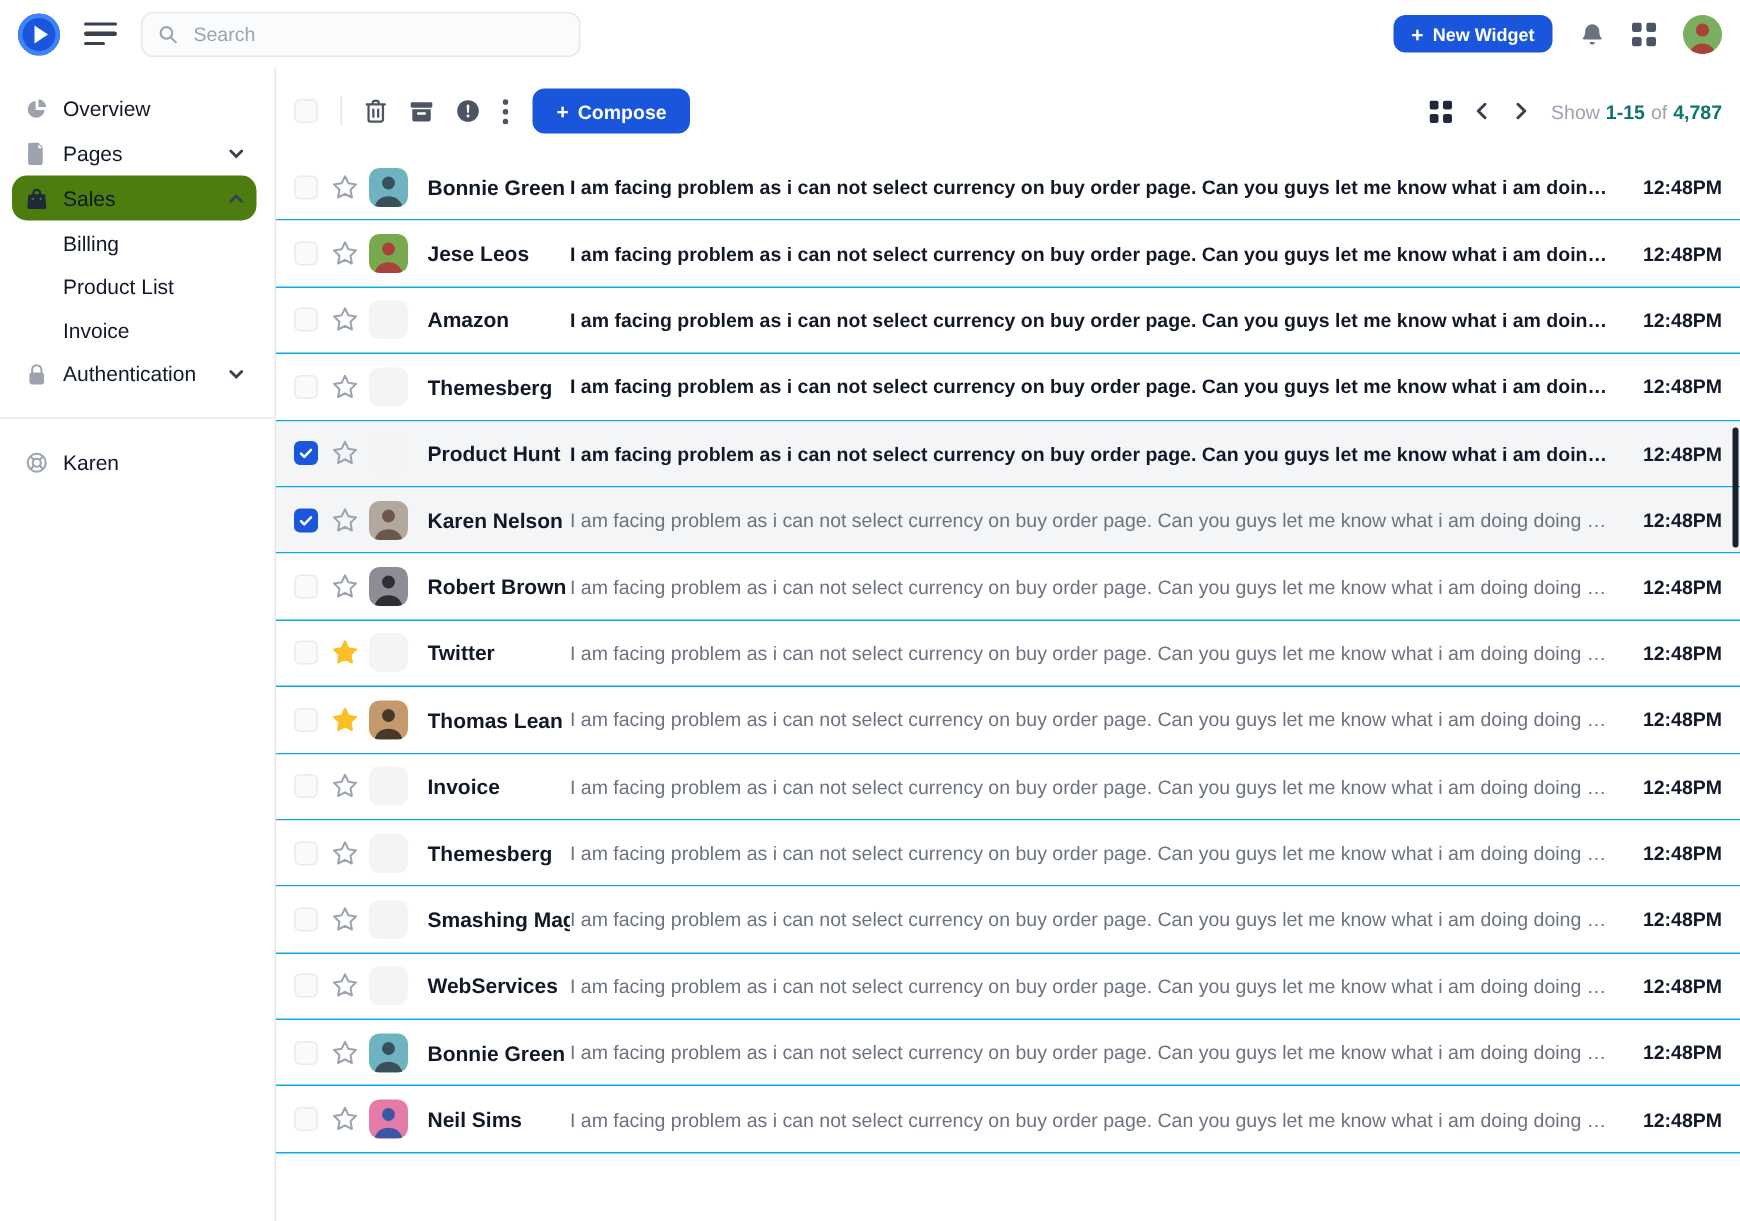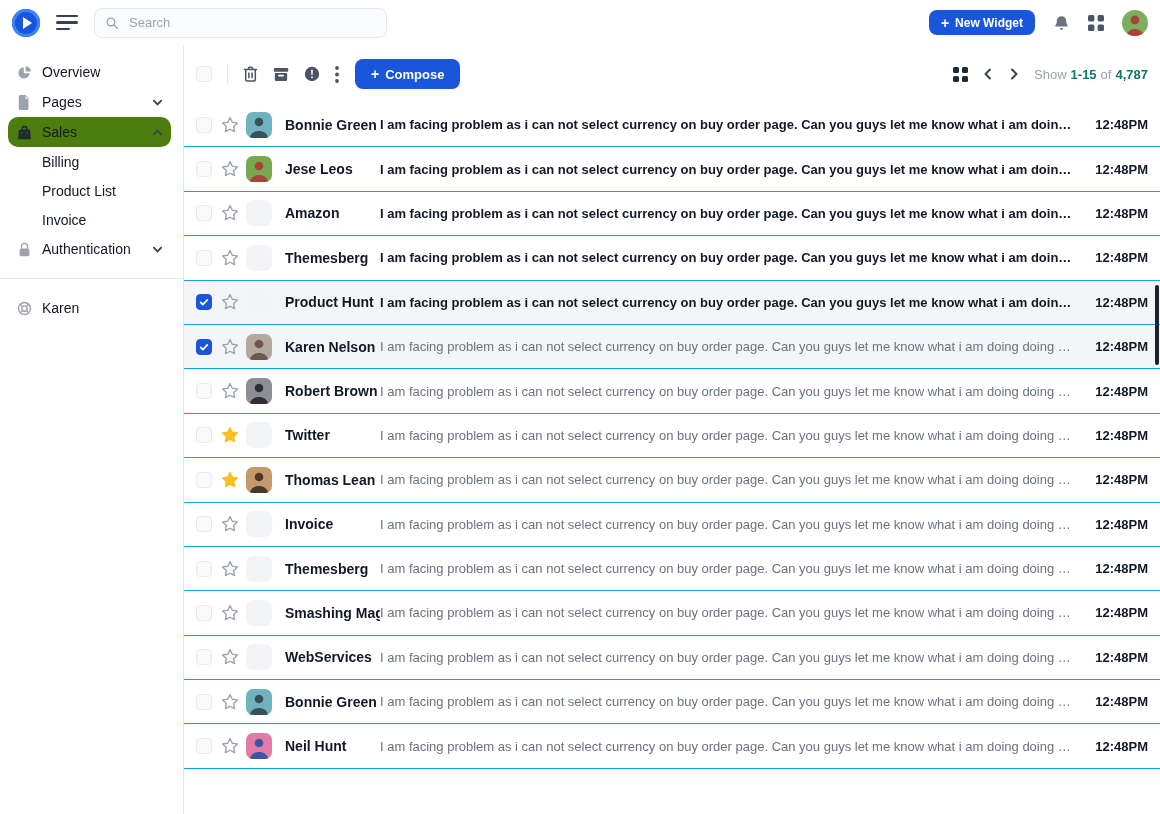--- a/index.html
+++ b/index.html
@@ -543,21 +543,21 @@
       <svg width="18" height="18" viewBox="0 0 20 20">
         <path d="M10 1.7l2.5 5.2 5.7.8-4.1 4 1 5.7L10 14.7l-5.1 2.7 1-5.7-4.1-4 5.7-.8z"></path>
       </svg>
     </span>
     <span class="avatar photo" style="background: rgb(228, 123, 166);">
       <svg class="person" width="26" height="26" viewBox="0 0 26 26" style="fill: rgb(61, 85, 165);">
         <circle cx="13" cy="10" r="4.3"></circle>
               <path d="M3.5 27c.9-5.4 4.7-8.1 9.5-8.1s8.6 2.7 9.5 8.1z"></path>
       </svg>
     </span>
-    <span class="name">Neil Hunt</span>
+    <span class="name">Neil Sims</span>
     <span class="preview">I am facing problem as i can not select currency on buy order page. Can you guys let me know what i am doing doing wrong ...</span>
     <span class="time">12:48PM</span>
   </div>
 </div>
   </main>
 </div>
 
 <div class="scroll-thumb"></div>
 
 </body></html>

